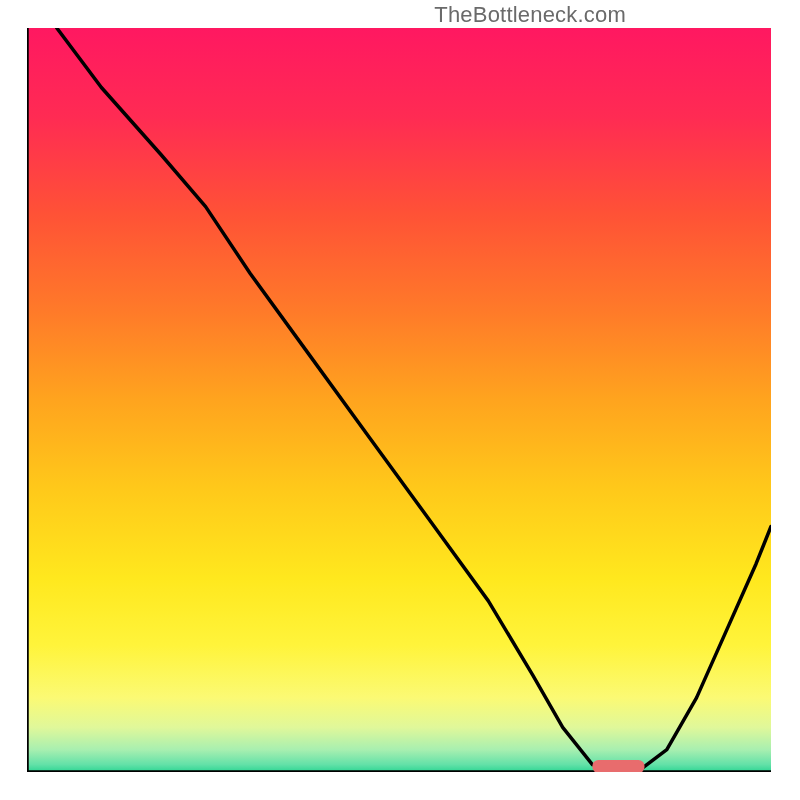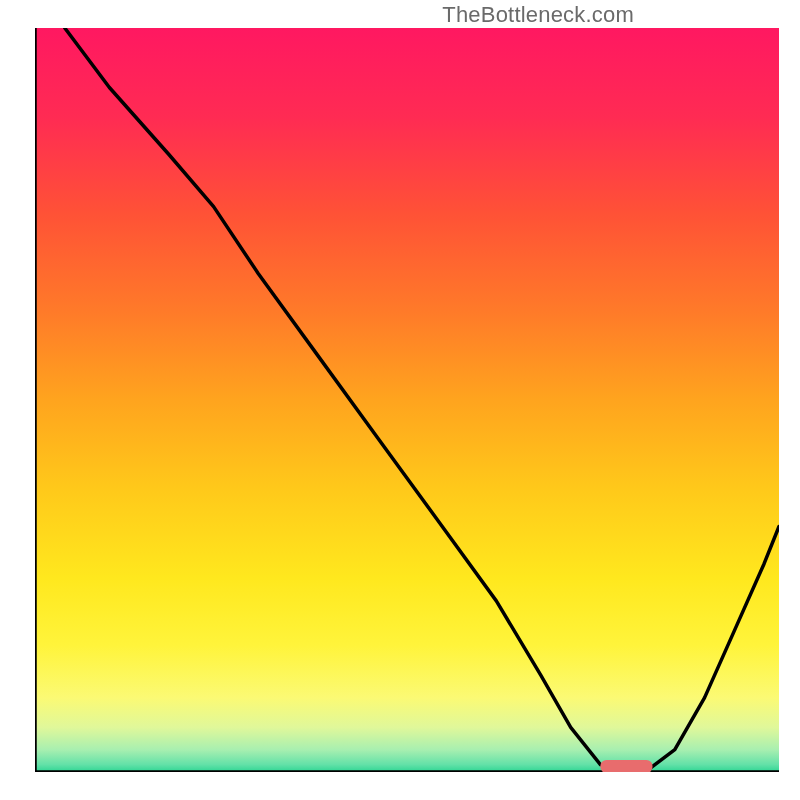--- a/index.html
+++ b/index.html
@@ -10,21 +10,20 @@
     overflow: hidden;
     background: #ffffff;
     font-family: Arial, Helvetica, sans-serif;
   }
 
   .frame {
     position: relative;
     width: 632px;
     height: 800px;
     box-sizing: border-box;
-    margin-left: 8px;
   }
 
   .watermark {
     position: absolute;
     top: 2px;
     right: 6px;
     font-size: 22px;
     font-weight: 500;
     color: #6a6a6a;
     letter-spacing: 0.2px;

